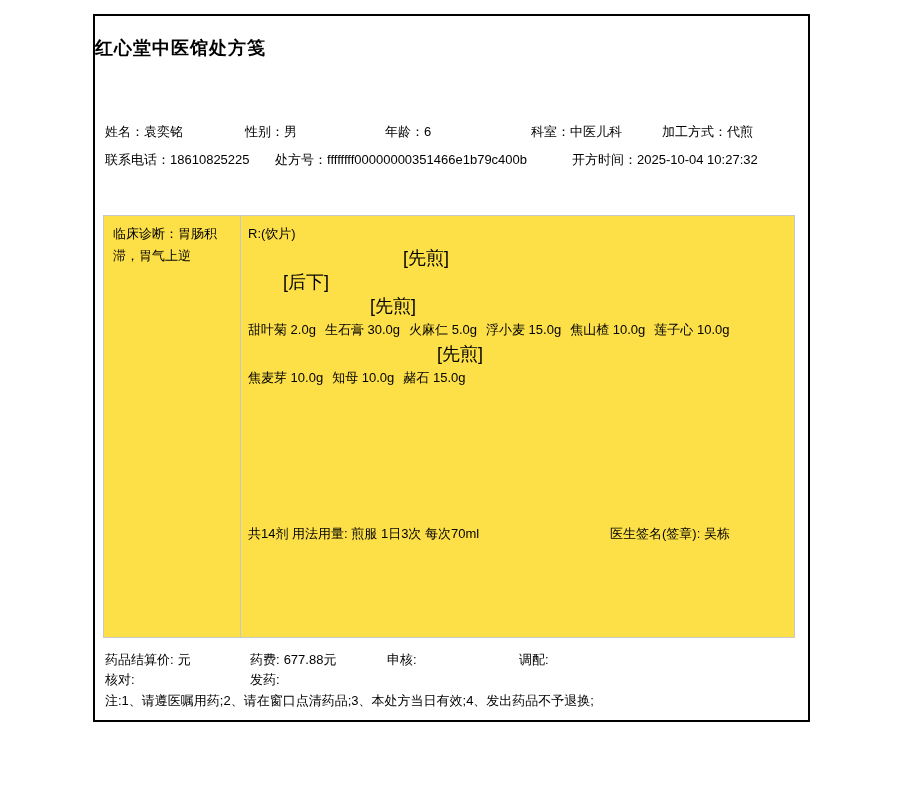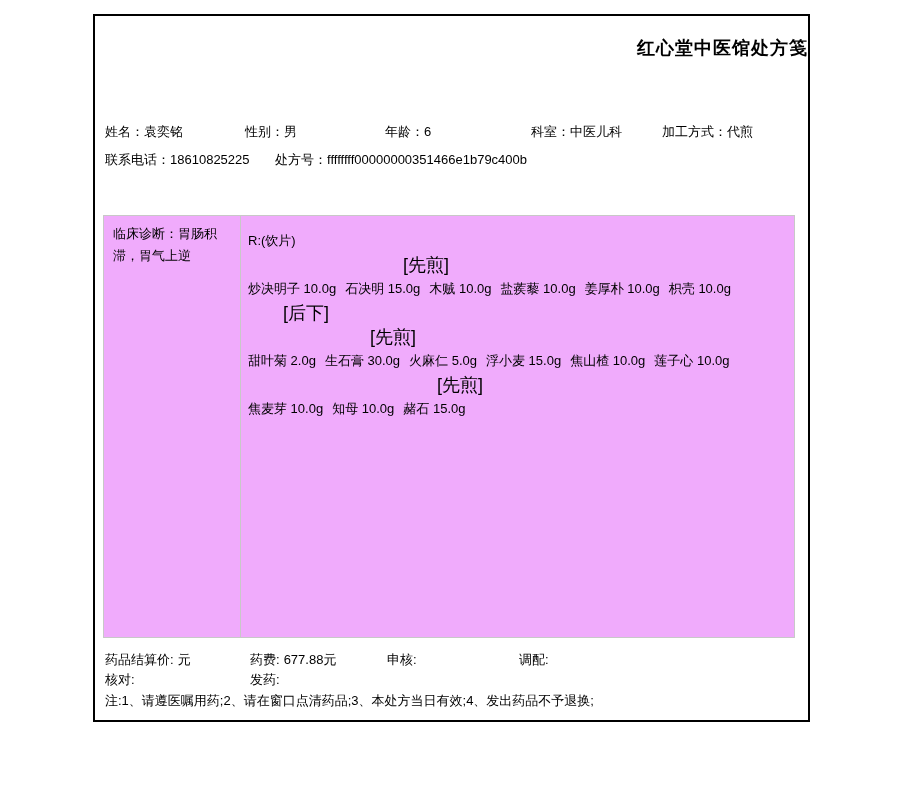--- a/index.html
+++ b/index.html
@@ -19,59 +19,59 @@
     width: 713px;
     height: 704px;
     border: 2px solid #000000;
     background: #ffffff;
   }
   .title {
     position: absolute;
     top: 20px;
     left: 0;
     width: 100%;
-    text-align: right;
+    text-align: left;
     font-size: 18px;
     font-weight: bold;
     letter-spacing: 1px;
   }
   .fld { position: absolute; white-space: nowrap; }
   .fld .val { margin-left: 0px; }
   .fld.hw .val { margin-left: 4px; }
 
   
   .rx-table {
     position: absolute;
     left: 8px;
     top: 199px;
     width: 692px;
     height: 423px;
     border: 1px solid #c8c8c8;
     box-sizing: border-box;
     display: flex;
-    background: #f0abfc;
+    background: #fde047;
   }
   .diag-cell {
     width: 137px;
     box-sizing: border-box;
     border-right: 1px solid #c8c8c8;
     padding: 7px 0 0 9px;
   }
   .diag-text {
     width: 112px;
     line-height: 22px;
   }
   .rx-cell {
     flex: 1;
     position: relative;
     box-sizing: border-box;
     padding: 6px 0 0 7px;
     overflow: hidden;
   }
-  .rx-header { height: 24px; line-height: 24px; margin-top: 7px; }
+  .rx-header { height: 24px; line-height: 24px; }
   .rx-tag    { height: 24px; line-height: 24px; font-size: 18px; }
   .rx-herbs  { height: 24px; line-height: 24px; white-space: nowrap; }
   .herb      { margin-right: 9px; }
   .rx-spacer { height: 134px; }
   .rx-summary { position: relative; line-height: 19px; white-space: nowrap; }
   .rx-sign   { position: absolute; left: 362px; top: 0; }
   .rx-advice { width: 382px; line-height: 19px; }
 
   
   .footer-note { position: absolute; white-space: nowrap; }
@@ -84,37 +84,41 @@
   <div class="title">红心堂中医馆处方笺</div>
 
   <span class="fld" style="top:107px; left:10px"><span>姓名：</span><span class="val">袁奕铭</span></span>
   <span class="fld" style="top:107px; left:150px"><span>性别：</span><span class="val">男</span></span>
   <span class="fld" style="top:107px; left:290px"><span>年龄：</span><span class="val">6</span></span>
   <span class="fld" style="top:107px; left:436px"><span>科室：</span><span class="val">中医儿科</span></span>
   <span class="fld" style="top:107px; left:567px"><span>加工方式：</span><span class="val">代煎</span></span>
 
   <span class="fld" style="top:135px; left:10px"><span>联系电话：</span><span class="val">18610825225</span></span>
   <span class="fld" style="top:135px; left:180px"><span>处方号：</span><span class="val">ffffffff00000000351466e1b79c400b</span></span>
+  <span class="fld" style="top:135px; left:477px"><span>开方时间：</span><span class="val">2025-10-04 10:27:32</span></span>
 
   <div class="rx-table">
     <div class="diag-cell">
       <div class="diag-text"><span>临床诊断：</span><span>胃肠积滞，胃气上逆</span></div>
     </div>
     <div class="rx-cell">
       <div class="rx-header">R:(饮片)</div>
       <div>
           <div class="rx-tag" style="padding-left: 155px;">[先煎]</div>
-          <div class="rx-herbs"><span class="herb">炒决明子 10.0g</span><span class="herb">石决明 15.0g</span><span class="herb">木贼 10.0g</span><span class="herb">盐蒺藜 10.0g</span><span class="herb">姜厚朴 10.0g</span><span class="herb">枳壳 10.0g</span></div>
           <div class="rx-tag" style="padding-left: 35px;">[后下]</div>
           <div class="rx-tag" style="padding-left: 122px;">[先煎]</div>
           <div class="rx-herbs"><span class="herb">甜叶菊 2.0g</span><span class="herb">生石膏 30.0g</span><span class="herb">火麻仁 5.0g</span><span class="herb">浮小麦 15.0g</span><span class="herb">焦山楂 10.0g</span><span class="herb">莲子心 10.0g</span></div>
           <div class="rx-tag" style="padding-left: 189px;">[先煎]</div>
           <div class="rx-herbs"><span class="herb">焦麦芽 10.0g</span><span class="herb">知母 10.0g</span><span class="herb">赭石 15.0g</span></div>
         </div>
       <div class="rx-spacer"></div>
+      <div class="rx-summary">
+        <span>共14剂 用法用量: 煎服 1日3次 每次70ml</span>
+        <span class="rx-sign">医生签名(签章): 吴栋</span>
+      </div>
     </div>
   </div>
 
   <span class="fld hw" style="top:635px; left:10px"><span>药品结算价:</span><span class="val">元</span></span>
   <span class="fld hw" style="top:635px; left:155px"><span>药费:</span><span class="val">677.88元</span></span>
   <span class="fld hw" style="top:635px; left:292px"><span>申核:</span><span class="val"></span></span>
   <span class="fld hw" style="top:635px; left:424px"><span>调配:</span><span class="val"></span></span>
 
   <span class="fld hw" style="top:655px; left:10px"><span>核对:</span><span class="val"></span></span>
   <span class="fld hw" style="top:655px; left:155px"><span>发药:</span><span class="val"></span></span>

